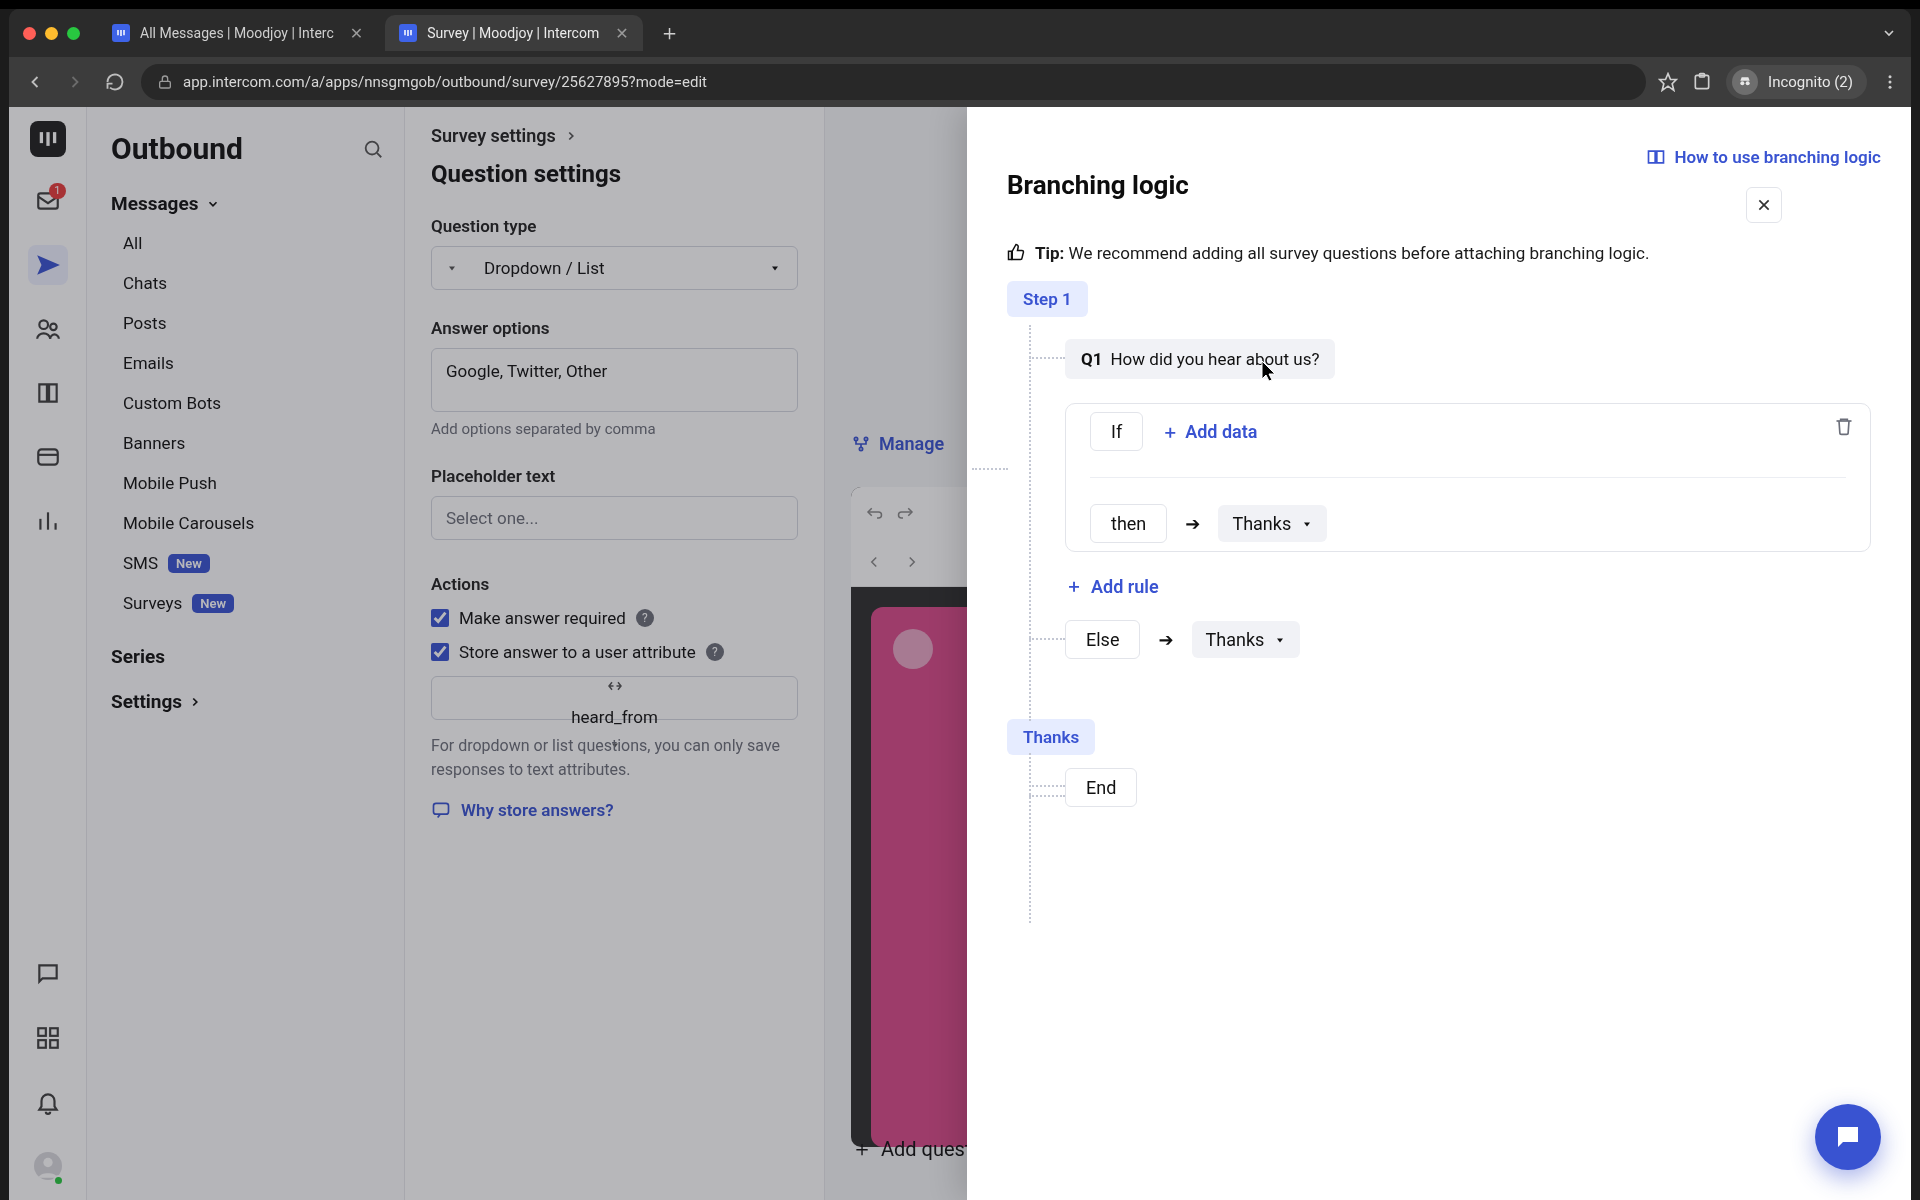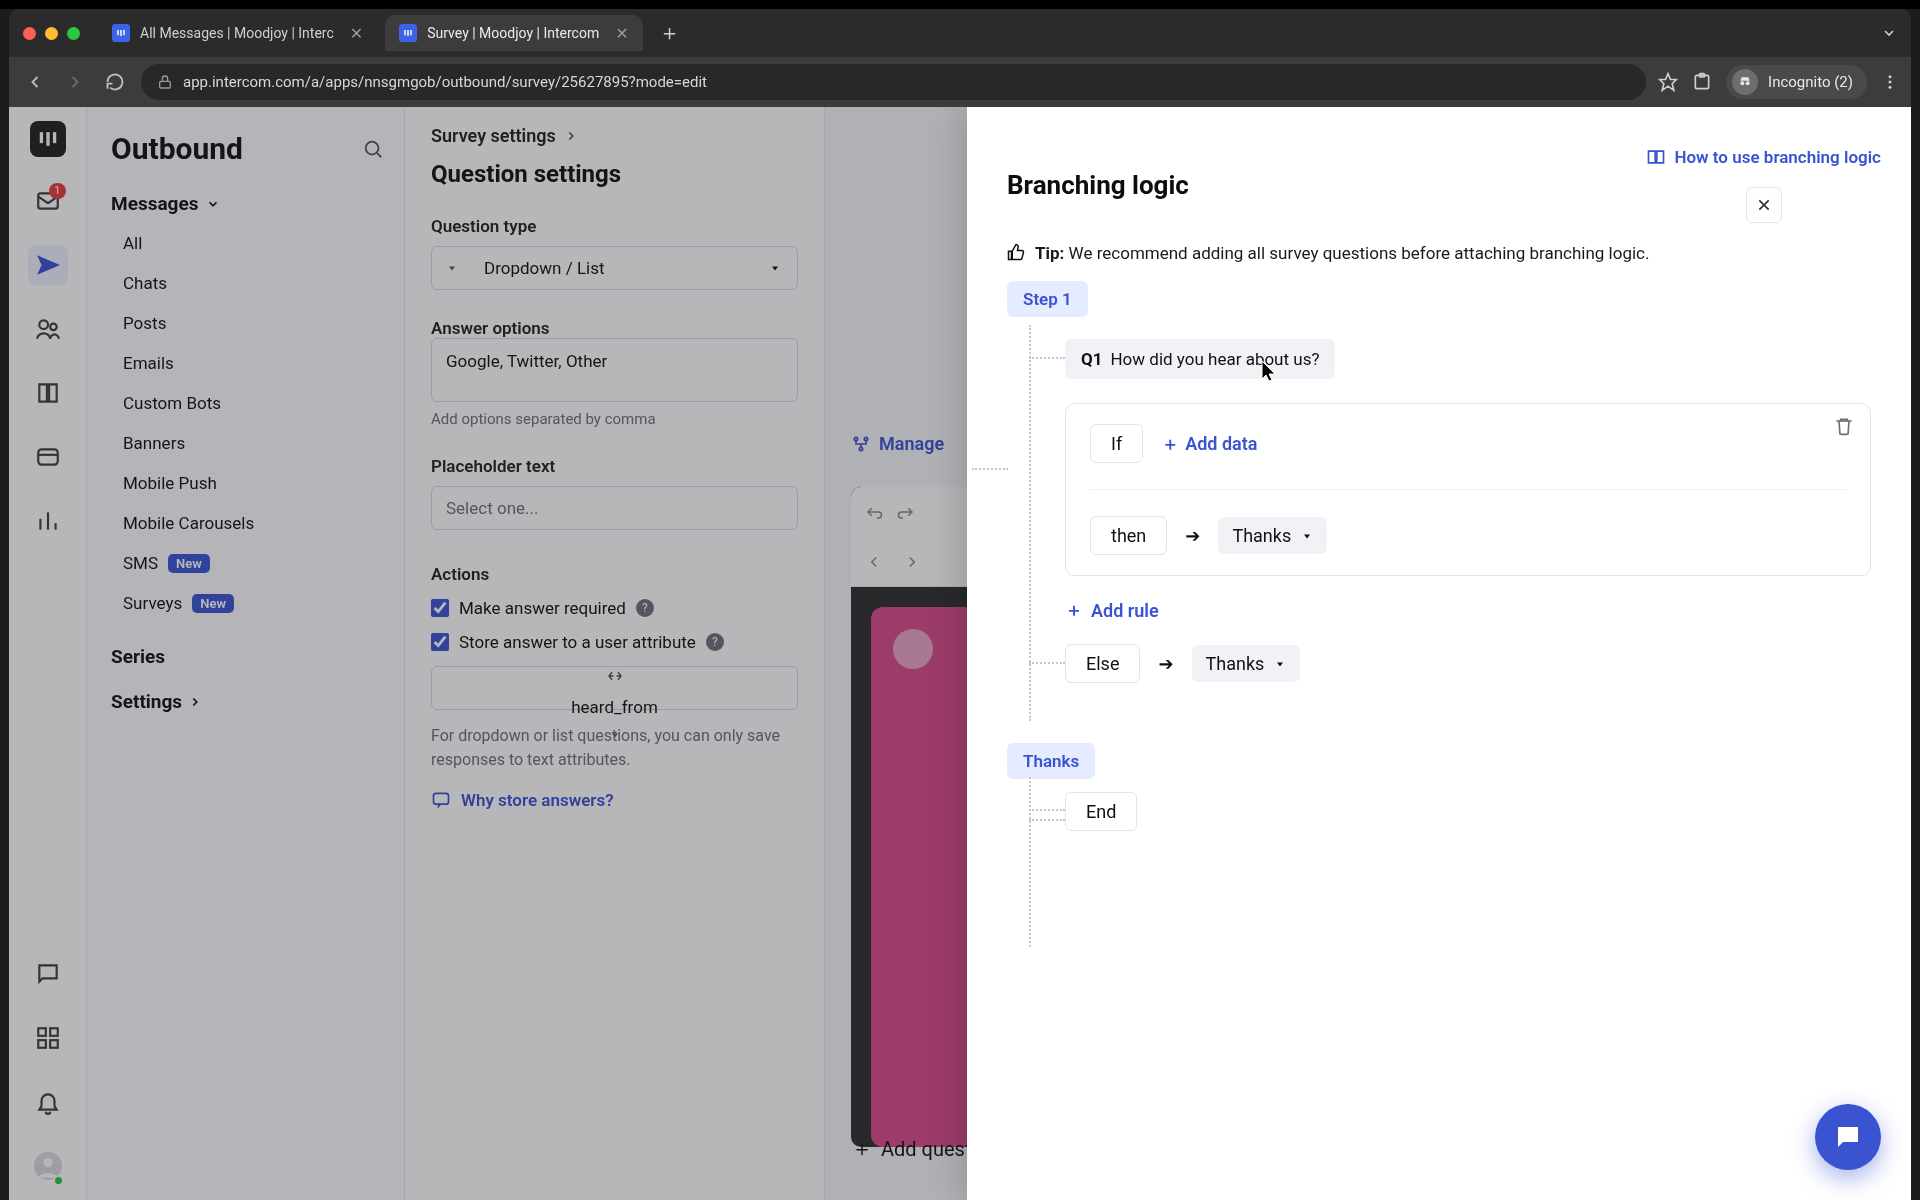--- a/index.html
+++ b/index.html
@@ -52,21 +52,21 @@
   .sb-settings { margin-top:22px; font-size:19px; font-weight:700; color:#111; display:flex; align-items:center; gap:6px; cursor:pointer; }
   
   .settingscol { position:absolute; left:396px; top:0; bottom:0; width:420px; background:#fff; border-right:1px solid #e7e8ec; padding:18px 26px; }
   .crumb { display:flex; align-items:center; gap:8px; color:#222; font-size:18px; font-weight:600; }
   .crumb svg { width:14px; height:14px; color:#555; }
   .settingscol h2 { margin-top:14px; font-size:24px; font-weight:700; color:#111; }
   .fieldlabel { margin-top:28px; font-size:17px; font-weight:600; color:#222; }
   .select { margin-top:10px; height:44px; border:1px solid #d4d7e0; border-radius:6px; display:flex; align-items:center; padding:12px 14px; justify-content:space-between; color:#111; font-size:17px; background:#fff; }
   .select .lefticon { color:#555; margin-right:10px; }
   .select .lefticon, .select .dd { width:14px; }
-  .textareaish { margin-top:0; border:1px solid #d4d7e0; border-radius:6px; padding:12px 14px; min-height:64px; color:#111; font-size:17px; }
+  .textareaish { margin-top:10px; border:1px solid #d4d7e0; border-radius:6px; padding:12px 14px; min-height:64px; color:#111; font-size:17px; }
   .hint { margin-top:8px; color:#6c6f7a; font-size:15px; }
   .chkrow { margin-top:14px; display:flex; align-items:center; gap:10px; font-size:17px; color:#111; }
   .chkrow input { width:18px; height:18px; accent-color:#3953d1; }
   .qmark { width:18px; height:18px; border-radius:50%; background:#6c6f7a; color:#fff; font-size:12px; display:inline-flex; align-items:center; justify-content:center; }
   .attr-select { margin-top:14px; height:44px; border:1px solid #d4d7e0; border-radius:6px; display:flex; align-items:center; padding:0 14px; gap:12px; color:#111; font-size:17px;flex-direction:column; }
   .helptext { margin-top:14px; color:#6c6f7a; font-size:16px; line-height:1.5; }
   .linkrow { margin-top:18px; display:flex; align-items:center; gap:10px; color:#3953d1; font-size:17px; font-weight:600; cursor:pointer; }
   
   .canvas { position:absolute; left:816px; top:0; right:0; bottom:0; background:#f5f6f8; }
   .managebtn { position:absolute; left:26px; top:326px; color:#3953d1; font-size:18px; font-weight:600; display:flex; align-items:center; gap:8px; cursor:pointer; }
@@ -86,21 +86,21 @@
   .helplink { color:#3953d1; font-size:17px; font-weight:600; display:flex; align-items:center; gap:8px; cursor:pointer; }
   .closebtn { width:36px; height:36px; border:1px solid #e2e4ea; border-radius:6px; display:flex; align-items:center; justify-content:center; color:#333; cursor:pointer; }
   .tip { padding:12px 40px 0 40px; color:#1a1a1a; font-size:17px; display:flex; gap:10px; align-items:flex-start; }
   .flow { padding:18px 40px; position:relative; }
   .stepchip { display:inline-block; background:#e6ecff; color:#3953d1; font-weight:600; font-size:17px; padding:8px 16px; border-radius:6px; }
   .vline { position:absolute; left:62px; top:62px; bottom:auto; width:0; border-left:2px dotted #c3c7d3; }
   .node { margin-left:58px; margin-top:22px; position:relative; }
   .hconn { position:absolute; left:-36px; top:18px; width:36px; border-top:2px dotted #c3c7d3; }
   .qchip { display:inline-flex; align-items:center; gap:8px; background:#f1f2f6; padding:10px 16px; border-radius:6px; font-size:17px; color:#111; }
   .qchip .qn { font-weight:700; }
-  .rulebox { margin-left:58px; margin-top:24px; border:1px solid #e2e4ea; border-radius:10px; padding:20px 24px; position:relative; }
+  .rulebox { margin-left:58px; margin-top:24px; border:1px solid #e2e4ea; border-radius:10px; padding:8px 24px; position:relative; }
   .rulebox .trash { position:absolute; right:16px; top:12px; color:#6c6f7a; cursor:pointer; }
   .rrow { display:flex; align-items:center; gap:18px; }
   .rrow + .rrow { margin-top:26px; padding-top:26px; border-top:1px solid #eceef3; }
   .tag { border:1px solid #e2e4ea; border-radius:6px; padding:8px 20px; font-size:18px; color:#111; background:#fff; }
   .adddata { color:#3953d1; font-size:18px; font-weight:600; display:flex; align-items:center; gap:6px; cursor:pointer; }
   .arrow { color:#111; font-size:18px; }
   .thanks-dd { display:inline-flex; align-items:center; gap:10px; background:#f1f2f6; border-radius:6px; padding:8px 14px; font-size:18px; color:#111; cursor:pointer; }
   .addrule { margin-left:58px; margin-top:22px; color:#3953d1; font-size:18px; font-weight:600; display:flex; align-items:center; gap:8px; cursor:pointer; }
   .elserow { margin-left:58px; margin-top:22px; display:flex; align-items:center; gap:18px; position:relative; }
   .elserow .hconn2 { position:absolute; left:-36px; top:18px; width:36px; border-top:2px dotted #c3c7d3; }

